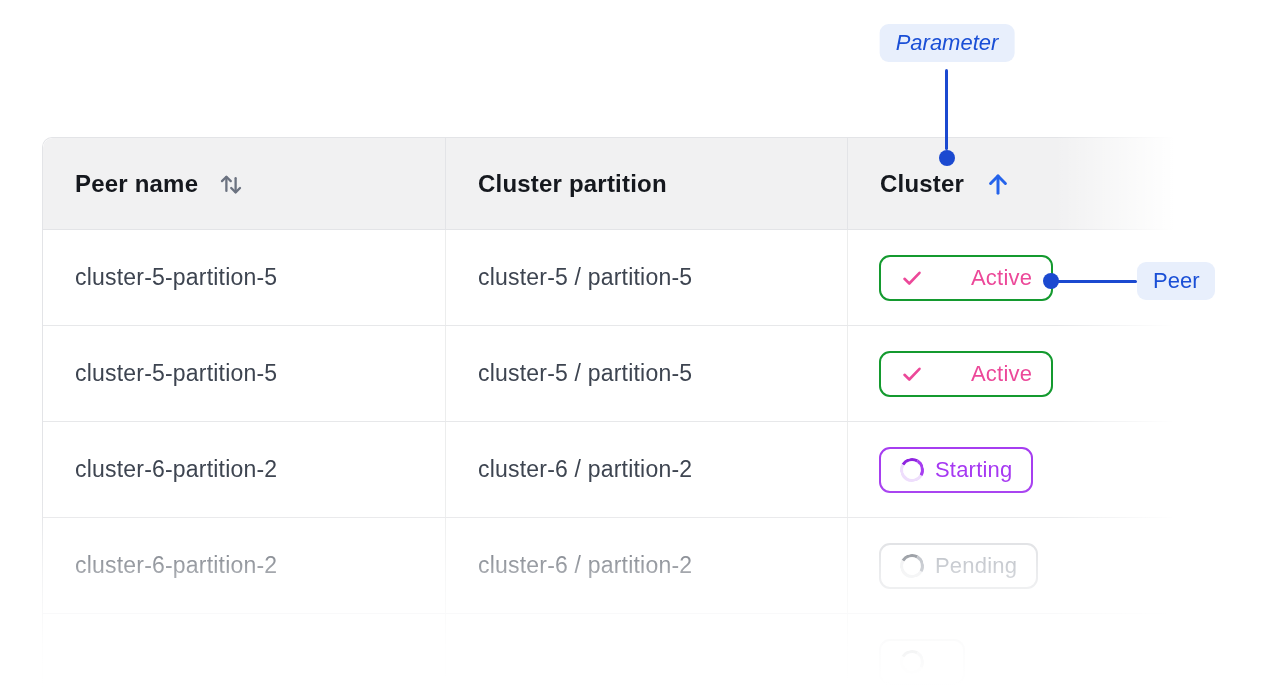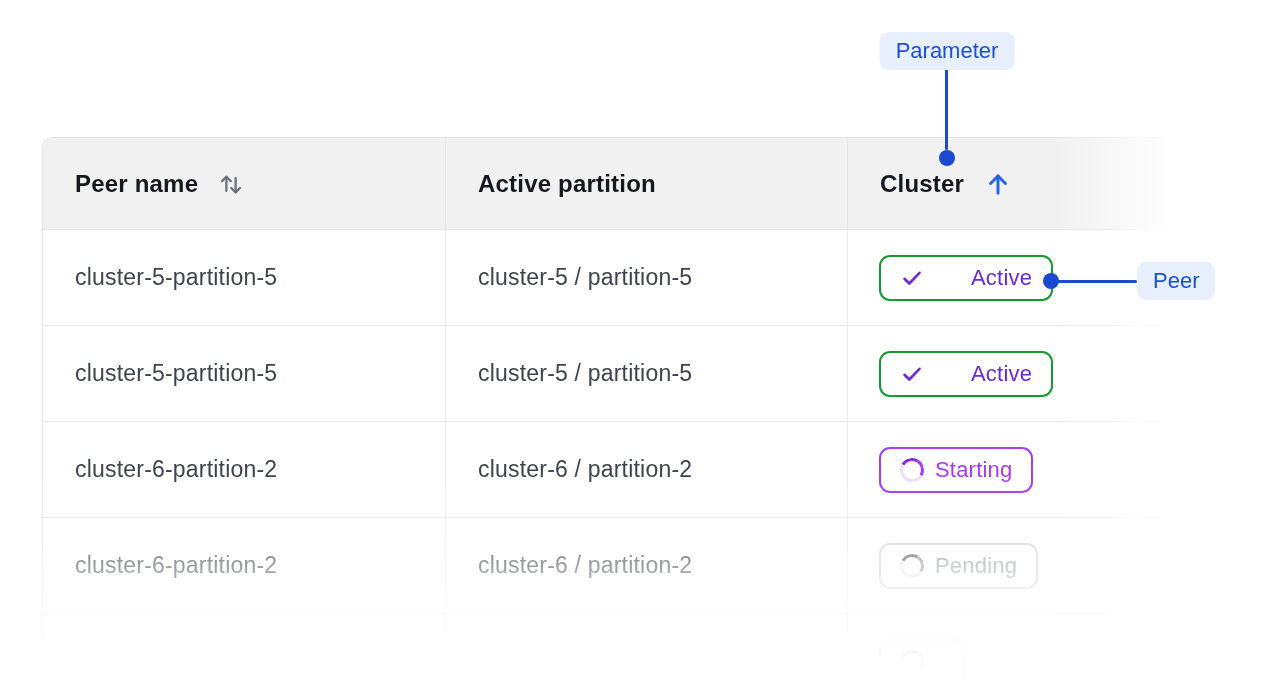--- a/index.html
+++ b/index.html
@@ -41,21 +41,21 @@
   .row .col-1, .row .col-2 { border-right:1px solid #eceded;text-align:center; }
   .cell.status-cell { padding-left:31px; }
 
   
   .badge {
     display:inline-flex; align-items:center; gap:11px;
     height:46px; padding:0 19px; min-width:86px;
     border:2px solid; border-radius:11px;
     font-size:22px; font-weight:500; background:#fff;
   }
-  .badge.active   { color:#6d28d9; border-color:#149a2f;gap:47px; }
+  .badge.active   { color:#ec4899; border-color:#149a2f;gap:47px; }
   .badge.starting { color:#a638f2; border-color:#a63df0; }
   .badge.pending  { color:#9aa0aa; border-color:#d5d7db; }
 
   .spinner {
     width:24px; height:24px; border-radius:50%;
     border:3.5px solid; transform:rotate(-15deg); flex:0 0 auto;
   }
   .starting .spinner { border-color:#eeddfc; border-top-color:#8f24e0; border-right-color:#a63df0; }
   .pending  .spinner { border-color:#e9eaec; border-top-color:#5d646e; border-right-color:#9aa0aa; }
 
@@ -78,21 +78,21 @@
     pointer-events:none;
   }
 
   
   .callout {
     position:absolute; z-index:30;
     height:38px; line-height:38px; padding:0 16px;
     border-radius:9px; background:#e8effc; color:#1a4fd6;
     font-size:22px; font-weight:500; white-space:nowrap;
   }
-  #param-callout { left:947px; top:32px; transform:translateX(-50%); }
+  #param-callout { left:947px; top:24px; transform:translateX(-50%);font-style:italic; }
   #value-callout { left:1137px; top:262px; }
   .vline { position:absolute; left:945px; top:69px; width:3px; height:81px; background:#1b49d0; border-radius:2px; z-index:29; }
   .hline { position:absolute; left:1057px; top:280px; width:80px; height:3px; background:#1b49d0; border-radius:2px; z-index:29; }
   .dot   { position:absolute; width:16px; height:16px; border-radius:50%; background:#1b49d0; z-index:29; }
   #dot-param { left:939px; top:150px; }
   #dot-value { left:1043px; top:273px; }
 
   .sort-icon { display:flex; align-items:center; }
 </style>
 </head>
@@ -107,21 +107,21 @@
         <span class="sort-icon">
           <svg width="30" height="30" viewBox="0 0 26 26" fill="none" stroke="#6b7280" stroke-width="2" stroke-linecap="round" stroke-linejoin="round">
             <path d="M9 19 V7"></path>
               <path d="M5.2 10.5 L9 6.7 L12.8 10.5"></path>
             <path d="M17 8 V20"></path>
               <path d="M13.2 16.5 L17 20.3 L20.8 16.5"></path>
           </svg>
         </span>
       </div>
       <div class="th col-2">
-        <span>Active partition</span>
+        <span>Cluster partition</span>
       </div>
       <div class="th col-3">
         <span>Cluster</span>
         <span class="sort-icon">
           <svg width="32" height="32" viewBox="0 0 28 28" fill="none" stroke="#2563eb" stroke-width="2.6" stroke-linecap="round" stroke-linejoin="round">
             <path d="M14 22 V7"></path>
               <path d="M7.5 13.5 L14 7 L20.5 13.5"></path>
           </svg>
         </span>
       </div>

